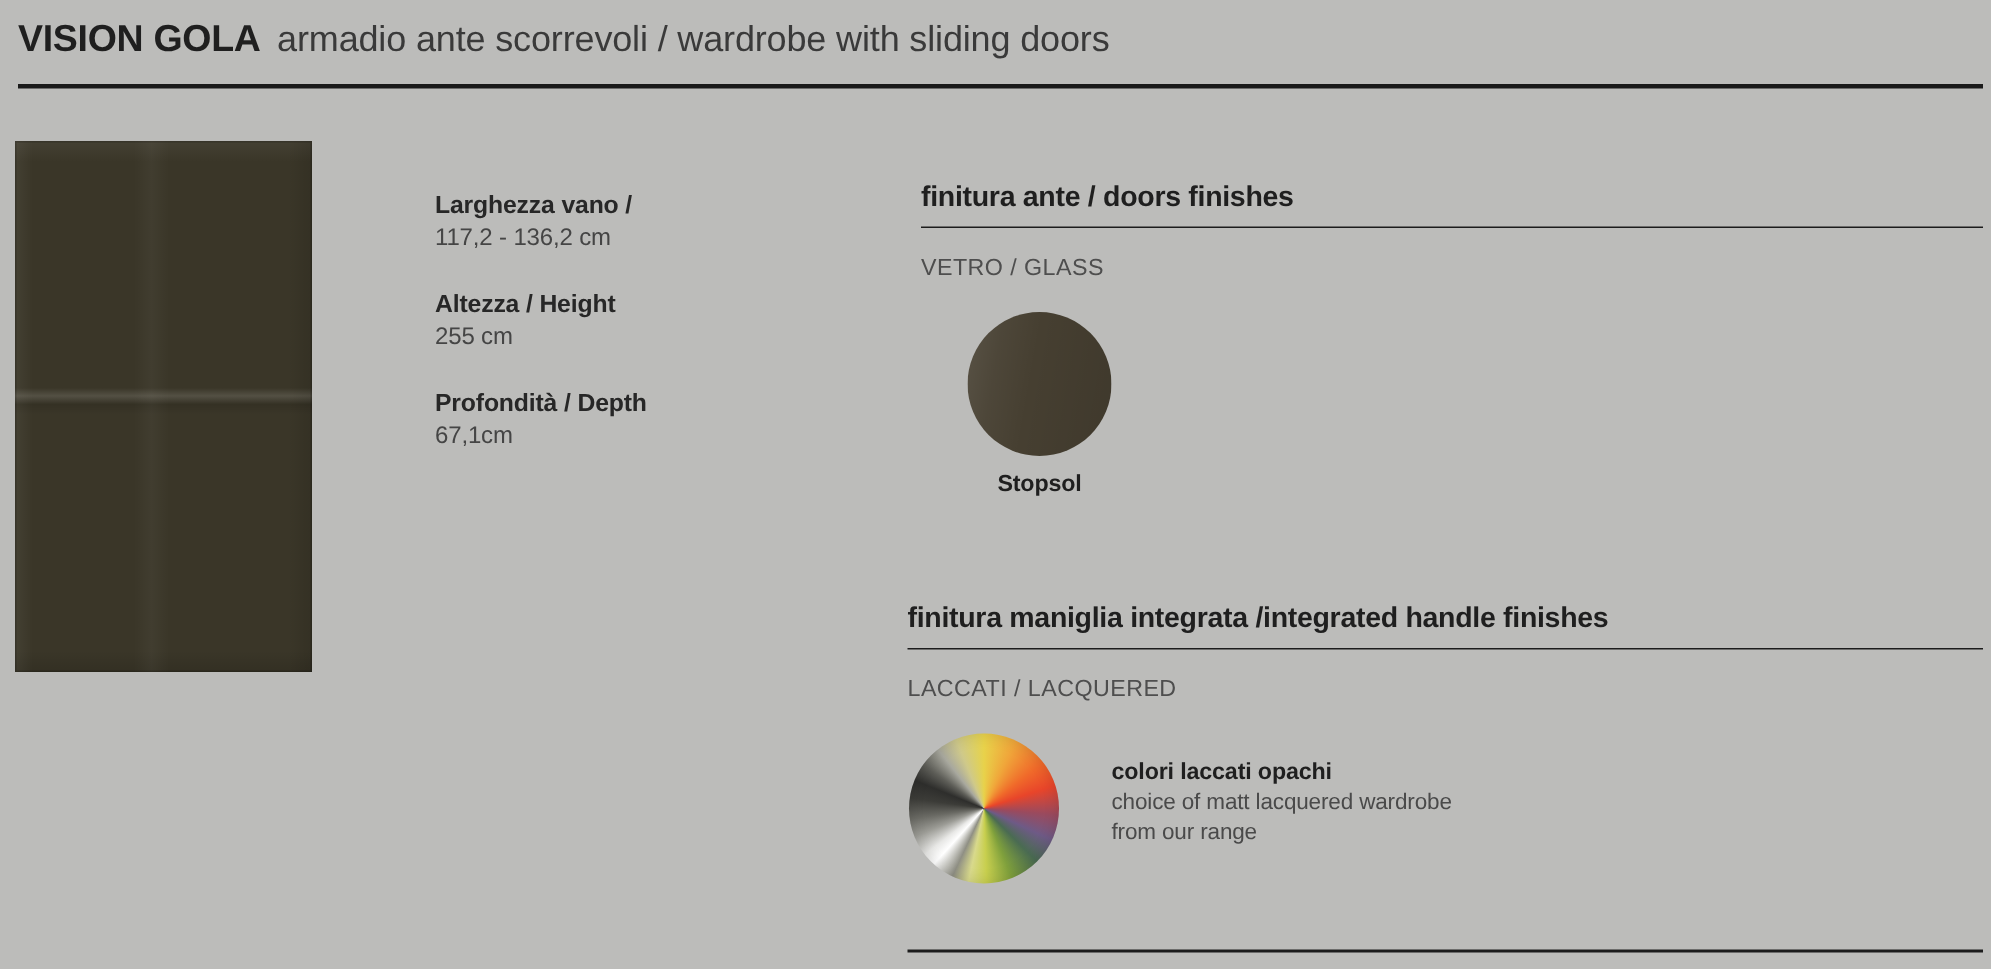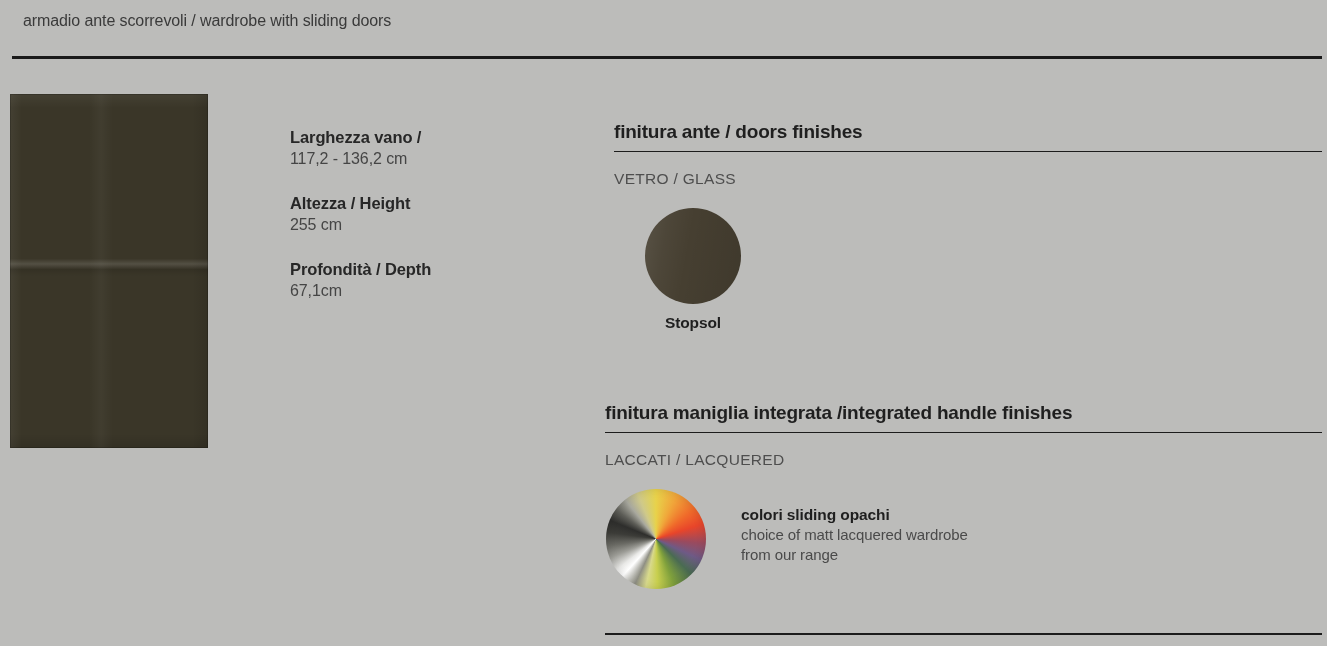--- a/index.html
+++ b/index.html
@@ -25,21 +25,21 @@
     display: flex;
     align-items: baseline;
   }
   #title-main {
     font-size: 25px;
     font-weight: bold;
     letter-spacing: -0.2px;
     color: #1f1f1f;
   }
   #title-sub {
-    font-size: 16px;
+    font-size: 24px;
     font-weight: normal;
     color: #3a3a3a;
     margin-left: 11px;
     letter-spacing: -0.1px;
   }
   #header-rule {
     position: absolute;
     left: 12px;
     top: 56px;
     width: 1310px;
@@ -225,20 +225,21 @@
     top: 633px;
     width: 717px;
     height: 2px;
     background: #1c1c1c;
   }
 </style>
 </head>
 <body>
 
 <div id="header-title">
+  <span id="title-main">VISION GOLA</span>
   <span id="title-sub">armadio ante scorrevoli / wardrobe with  sliding doors</span>
 </div>
 <div id="header-rule"></div>
 
 <div id="product-image"></div>
 
 <div id="dimensions">
 
   <div class="dim-group">
     <div class="dim-label">Larghezza vano /</div>
@@ -269,20 +270,20 @@
 </div>
 
 <div id="handle-section">
   <div class="section-title">finitura maniglia integrata /integrated handle  finishes</div>
   <div class="section-rule"></div>
   <div class="section-subtitle">LACCATI / LACQUERED</div>
 
   <div id="lacquer-row">
     <div id="lacquer-swatch"></div>
     <div id="lacquer-text">
-      <div class="lacquer-bold">colori sliding opachi</div>
+      <div class="lacquer-bold">colori laccati opachi</div>
       <div class="lacquer-plain">choice of matt lacquered wardrobe</div>
       <div class="lacquer-plain">from our range</div>
     </div>
   </div>
 </div>
 
 <div id="footer-rule"></div>
 
 </body></html>

